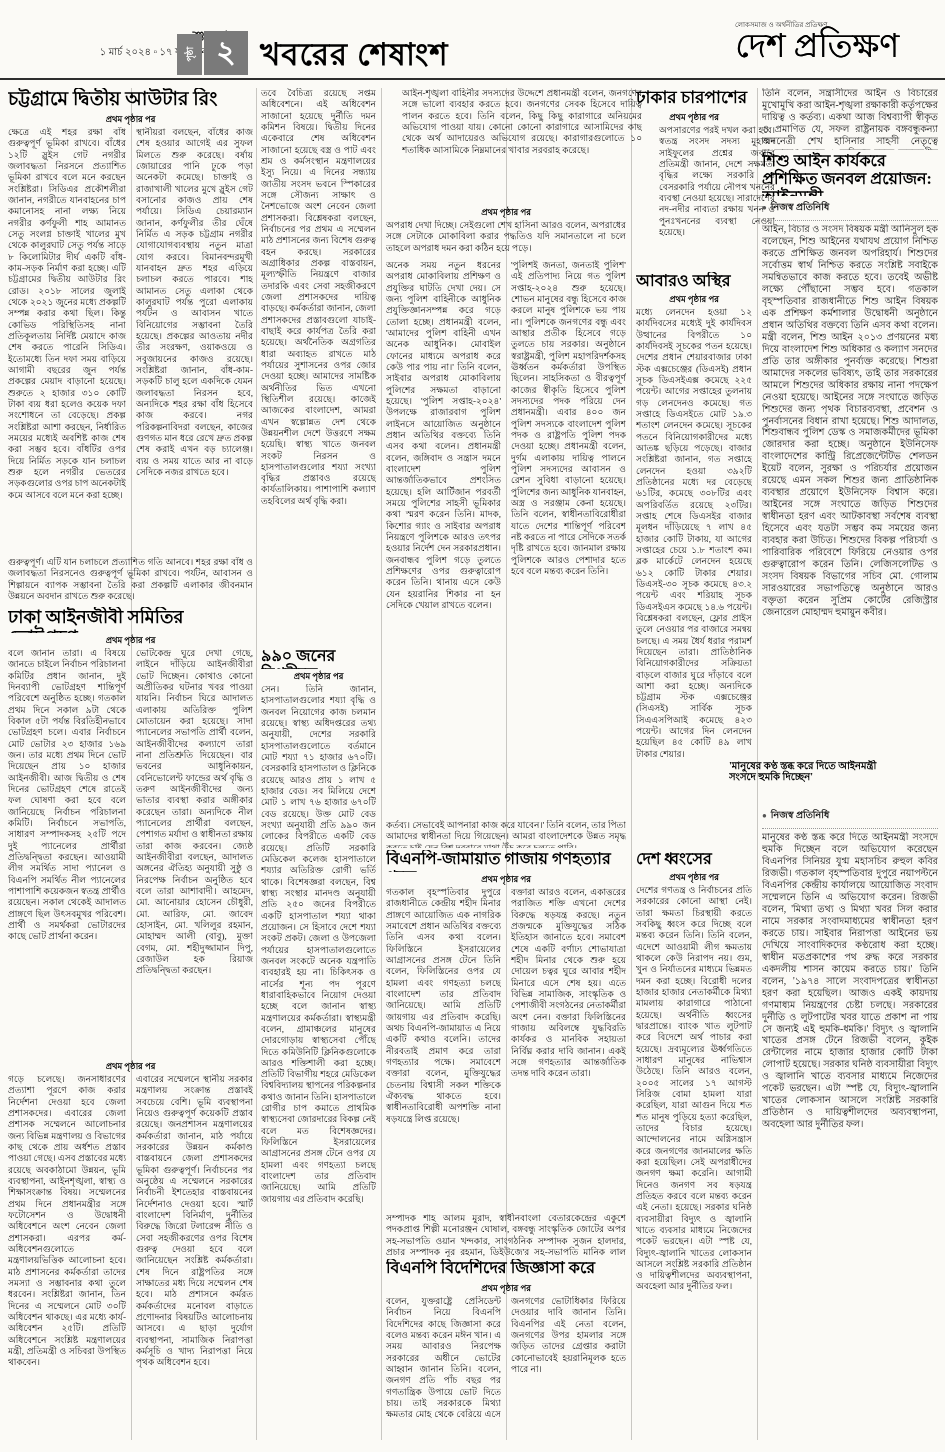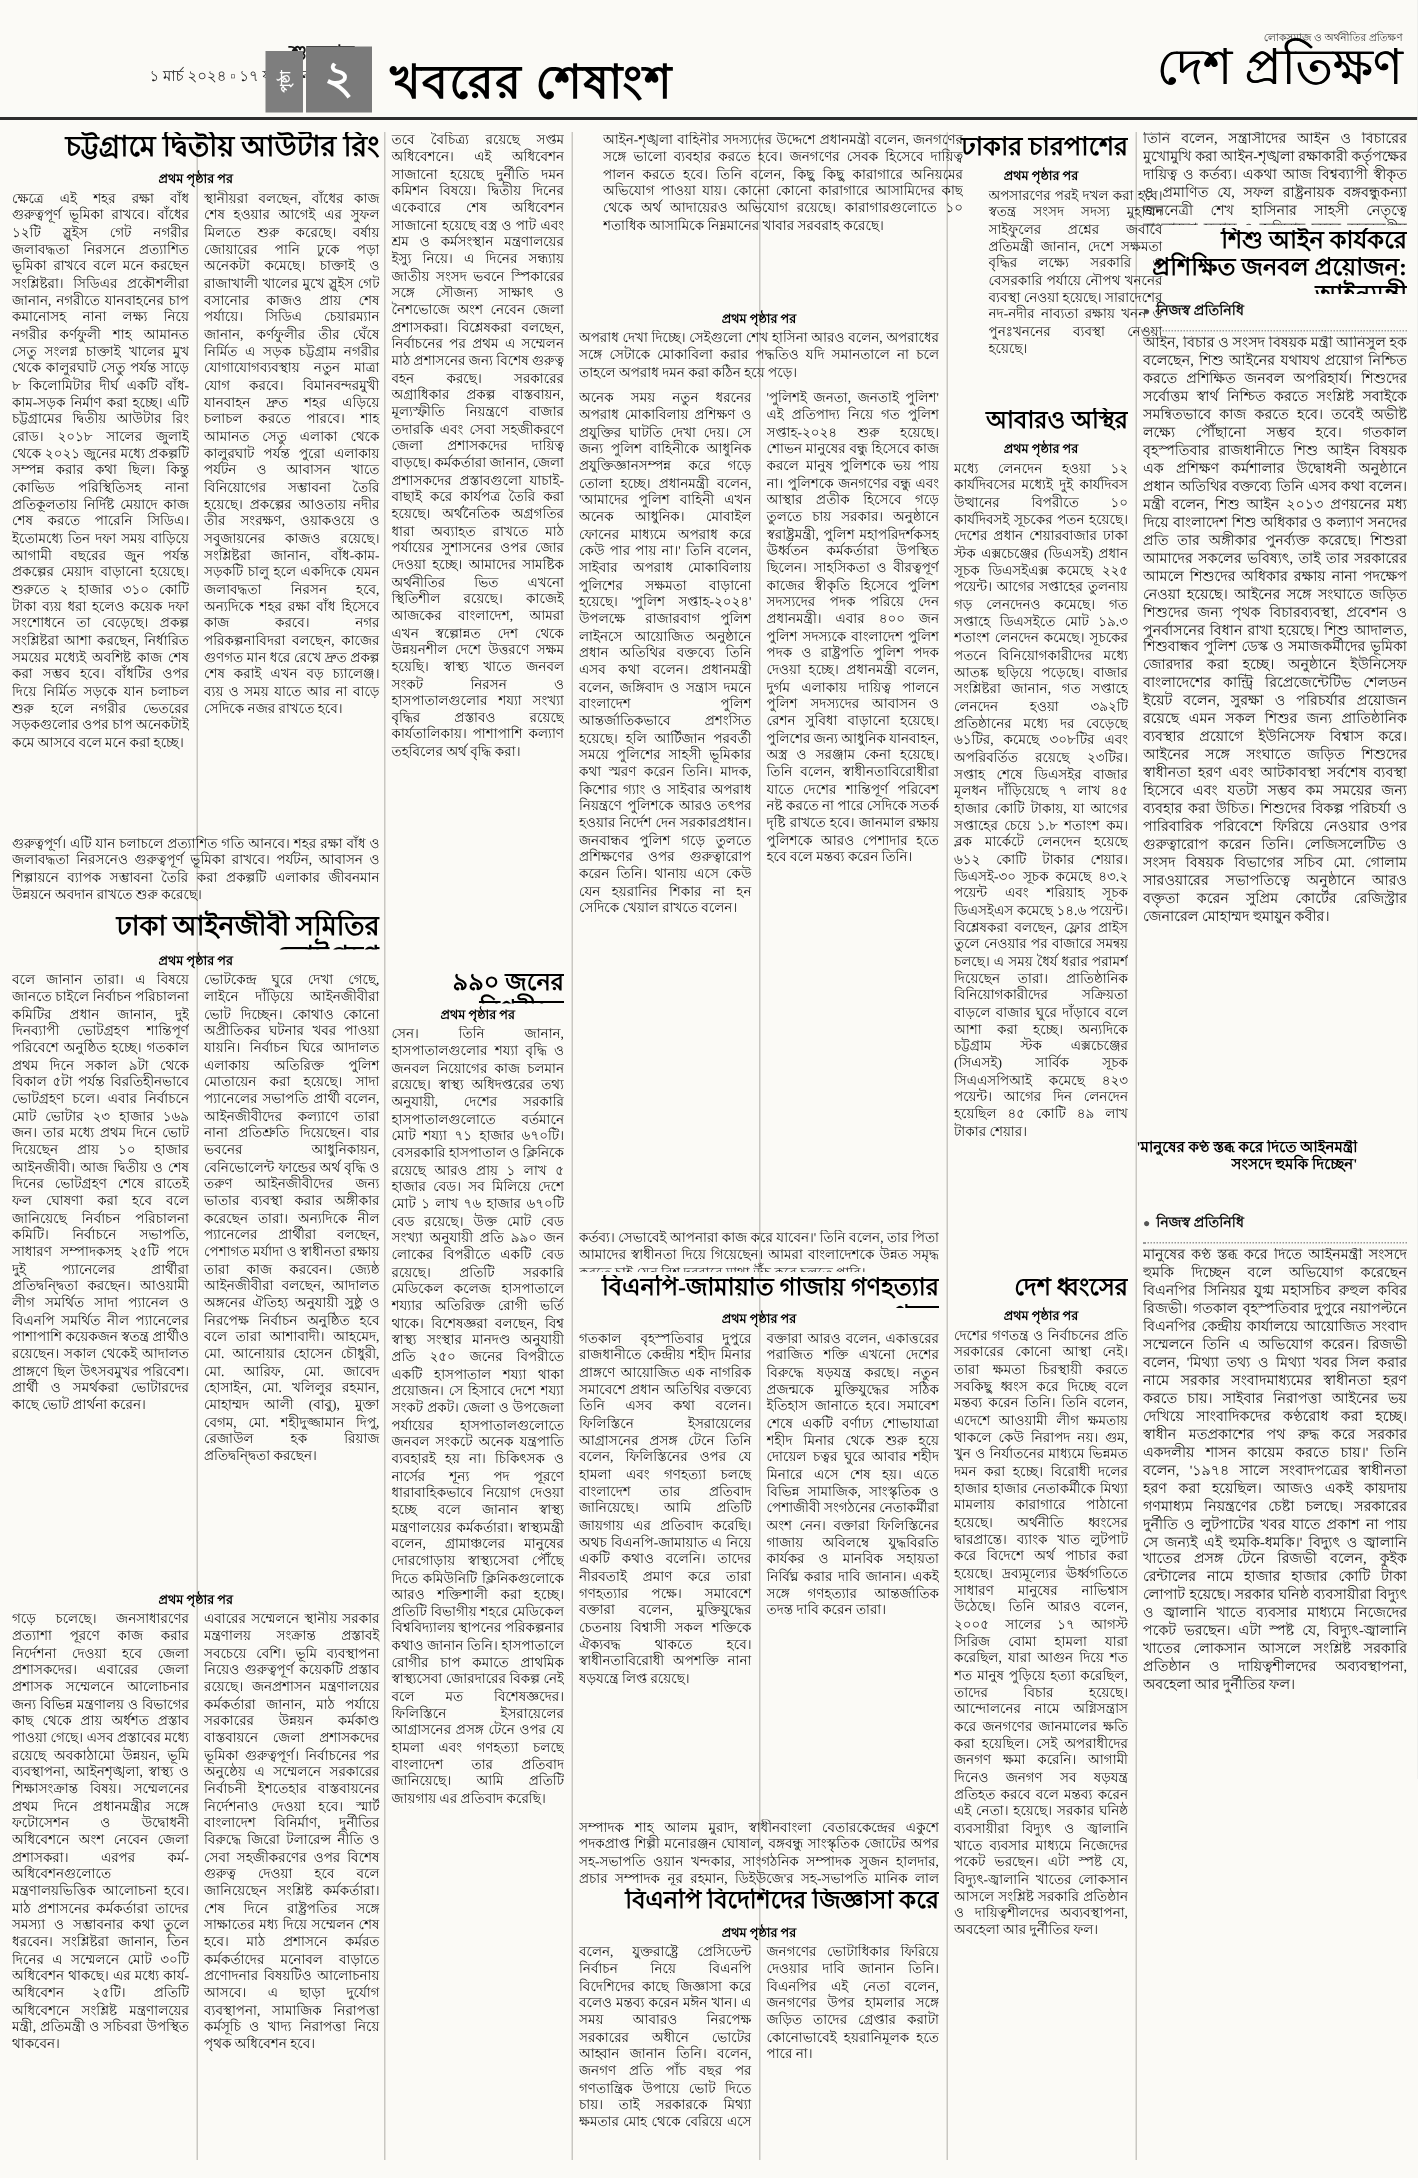--- a/index.html
+++ b/index.html
@@ -12,30 +12,30 @@
   
   .hdr-date{position:absolute;left:40px;top:28px;width:196px;text-align:right;line-height:1.25;}
   .hdr-weekday{font-weight:bold;font-size:14px;display:block;}
   .hdr-dateline{font-size:10px;display:block;color:#222;}
   .page-tab{position:absolute;left:177px;top:34px;width:25px;height:41px;background:#7e7e7e;
     display:flex;align-items:center;justify-content:center;}
   .page-tab span{writing-mode:vertical-rl;transform:rotate(180deg);color:#fff;font-size:9px;font-weight:bold;}
   .page-num{position:absolute;left:204px;top:31px;width:44px;height:44px;background:#7a7a7a;
     color:#fff;font-size:30px;font-weight:bold;display:flex;align-items:center;justify-content:center;}
   .section-title{position:absolute;left:260px;top:30px;font-size:31px;font-weight:bold;color:#000;letter-spacing:1px;}
-  .masthead{position:absolute;right:10px;top:22px;width:200px;text-align:right;}
+  .masthead{position:absolute;right:10px;top:22px;width:200px;text-align:left;}
   .masthead-tag{font-size:7px;color:#333;display:block;line-height:1;}
   .masthead-name{font-size:33px;font-weight:normal;color:#000;display:block;line-height:1.05;
     text-shadow:0.5px 0 #000;}
   .hdr-rule{position:absolute;left:0;right:0;top:78px;height:2px;background:#2e2e2e;}
   
   .vrule{position:absolute;top:88px;bottom:12px;width:1px;background:#c9c7c2;}
   .col{position:absolute;text-align:justify;font-size:9px;line-height:1.26;overflow:hidden;
     word-break:break-word;}
-  .headline{position:absolute;font-weight:bold;color:#000;text-align:right;line-height:1.12;overflow:hidden;}
+  .headline{position:absolute;font-weight:bold;color:#000;text-align:left;line-height:1.12;overflow:hidden;}
   .kicker{position:absolute;text-align:center;font-weight:bold;font-size:8.5px;color:#000;}
   .byline{position:absolute;font-size:9.5px;font-weight:bold;color:#111;
     border-bottom:1px dotted #999;padding-bottom:5px;}
   .byline .dot{color:#555;margin-right:4px;font-size:8px;}
 </style>
 </head>
 <body>
 
 <div id="page">
 

